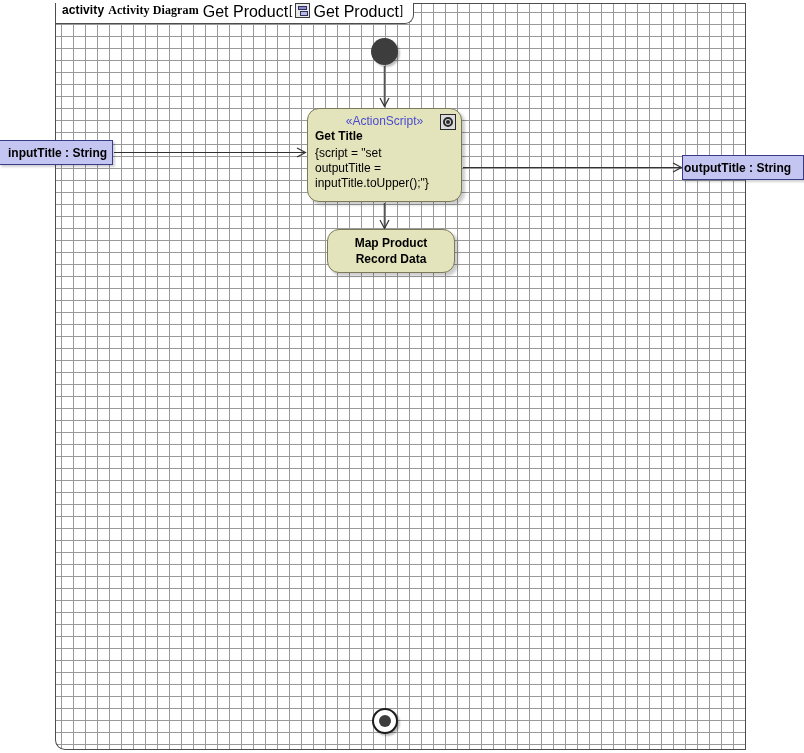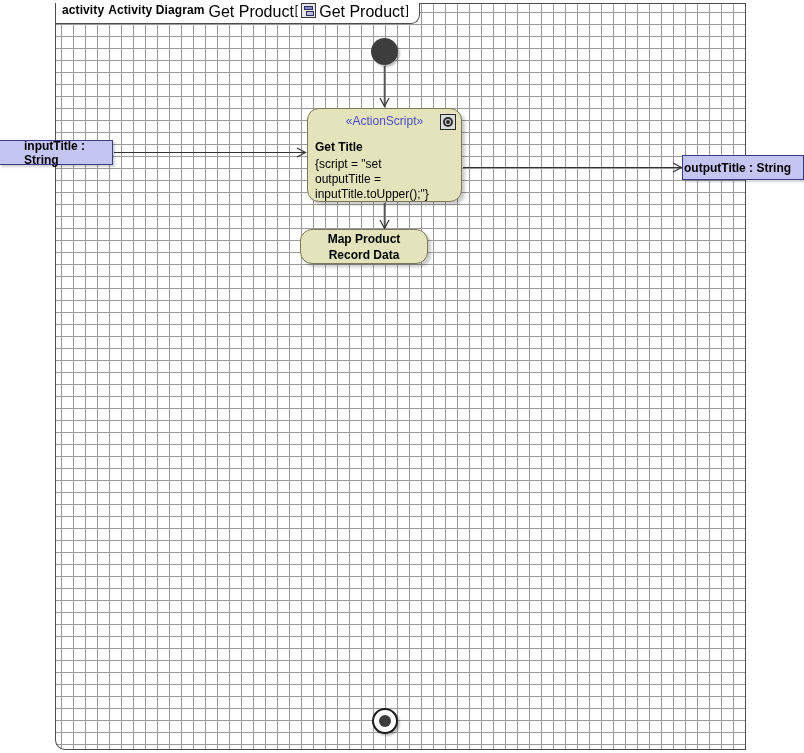--- a/index.html
+++ b/index.html
@@ -187,21 +187,21 @@
     top: 108px;
     width: 155px;
     height: 94px;
     padding: 5px 7px 4px 7px;
   }
   .stereotype {
     color: #4a4ad0;
     font-size: 12px;
     text-align: center;
     line-height: 14px;
-    margin-bottom: 12px;
+    margin-bottom: 1px;
   }
   .action-title {
     font-weight: bold;
     font-size: 12px;
     text-align: left;
     line-height: 15px;
     margin-bottom: 2px;
   }
   .action-body {
     font-size: 12px;
@@ -231,24 +231,24 @@
   #action-behavior-icon::after {
     content: "";
     position: absolute;
     left: 5px; top: 5px;
     width: 4px; height: 4px;
     background: #2a2a2a;
     border-radius: 50%;
   }
 
   #action-map-product {
-    left: 300px;
+    left: 327px;
     top: 229px;
     width: 128px;
-    height: 35px;
+    height: 44px;
     display: flex;
     align-items: center;
     justify-content: center;
   }
   .action-title-centered {
     font-weight: bold;
     font-size: 12px;
     text-align: center;
     line-height: 16px;
     white-space: pre-line;
@@ -262,21 +262,21 @@
     align-items: center;
     font-size: 12px;
     font-weight: bold;
     box-shadow: 2px 2px 2px rgba(0,0,0,0.18);
   }
   #param-input-title {
     left: -1px;
     top: 140px;
     width: 114px;
     height: 25px;
-    padding-left: 24px;
+    padding-left: 8px;
   }
   #param-output-title {
     left: 682px;
     top: 155px;
     width: 122px;
     height: 25px;
     padding-left: 1px;
   }
 
   
@@ -293,21 +293,21 @@
 </head>
 <body>
 
 <div id="diagram-frame"></div>
 <div id="frame-top-left-border"></div>
 <div id="frame-top-right-border"></div>
 <div id="frame-corner-tl"></div>
 
 <div id="frame-tab">
   <span class="tab-kw">activity</span>
-  <span class="tab-kw" style="margin-left:4px;">Activity Diagram</span>
+  <span class="tab-kw" style="margin-left:4px;font-family:Liberation Serif, serif;">Activity Diagram</span>
   <span class="tab-name">Get Product</span>
   <span class="tab-bracket">[</span>
   <span id="tab-behavior-icon"></span>
   <span class="tab-name" style="margin-left:0;">Get Product</span>
   <span class="tab-bracket">]</span>
 </div>
 
 <svg id="connector-svg">
   <defs>
     <marker id="openArrow" markerWidth="11" markerHeight="11" refX="9" refY="5.5" orient="auto" markerUnits="userSpaceOnUse">

